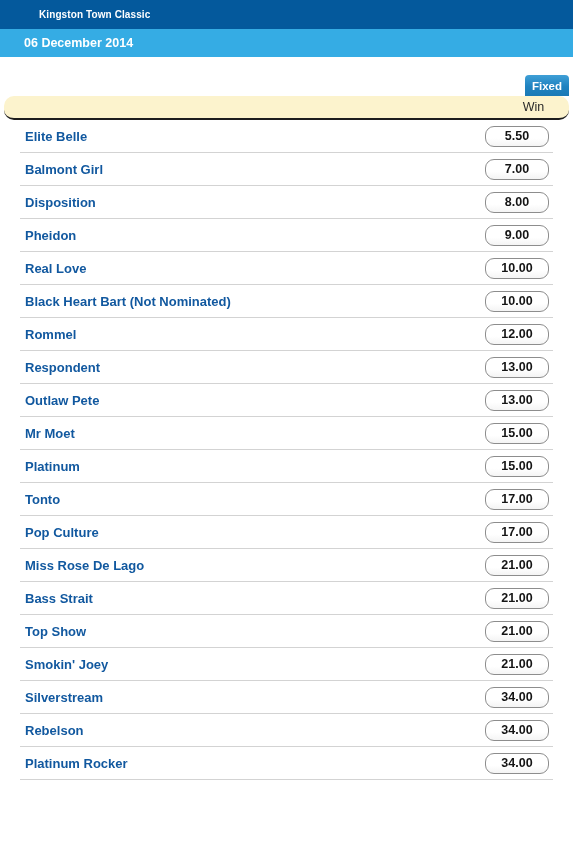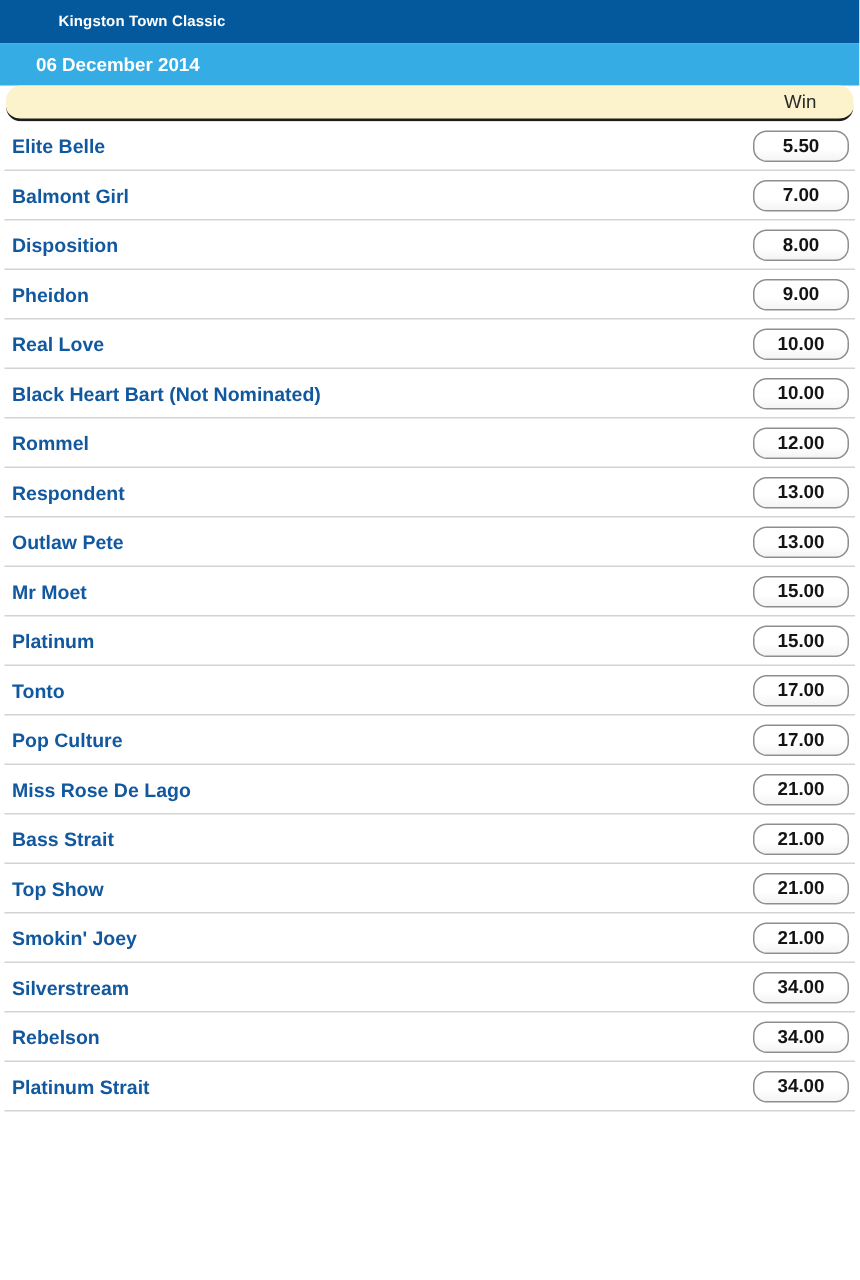--- a/index.html
+++ b/index.html
@@ -93,21 +93,21 @@
     width: 69px;
     text-align: center;
     font-size: 12.5px;
     color: #2a2a2a;
     padding-right: 2px;
     box-sizing: border-box;
   }
 
   
   .rows {
-    margin: 0 3px;
+    margin: 0 20px;
   }
   .row {
     height: 33px;
     display: flex;
     align-items: center;
     justify-content: space-between;
     border-bottom: 1px solid #d3d3d3;
     box-sizing: border-box;
   }
   .runner-name {
@@ -145,20 +145,23 @@
 <div class="page">
 
   <div class="title-bar">
     <span class="title-bar-text">Kingston Town Classic</span>
   </div>
 
   <div class="date-bar">
     <span class="date-bar-text">06 December 2014</span>
   </div>
 
+  <div class="tab-strip">
+    <div class="tab-fixed">Fixed</div>
+  </div>
 
   <div class="col-head">
     <div class="col-head-win">Win</div>
   </div>
 
   <div class="rows" id="runner-rows">
       <div class="row">
         <span class="runner-name">Elite Belle</span>
         <div class="odds-cell">
           <div class="odds-btn">5.50</div>
@@ -266,20 +269,20 @@
           <div class="odds-btn">34.00</div>
         </div>
       </div>
       <div class="row">
         <span class="runner-name">Rebelson</span>
         <div class="odds-cell">
           <div class="odds-btn">34.00</div>
         </div>
       </div>
       <div class="row">
-        <span class="runner-name">Platinum Strait</span>
+        <span class="runner-name">Platinum Rocker</span>
         <div class="odds-cell">
           <div class="odds-btn">34.00</div>
         </div>
       </div>
     </div>
 
 </div>
 
 </body></html>

